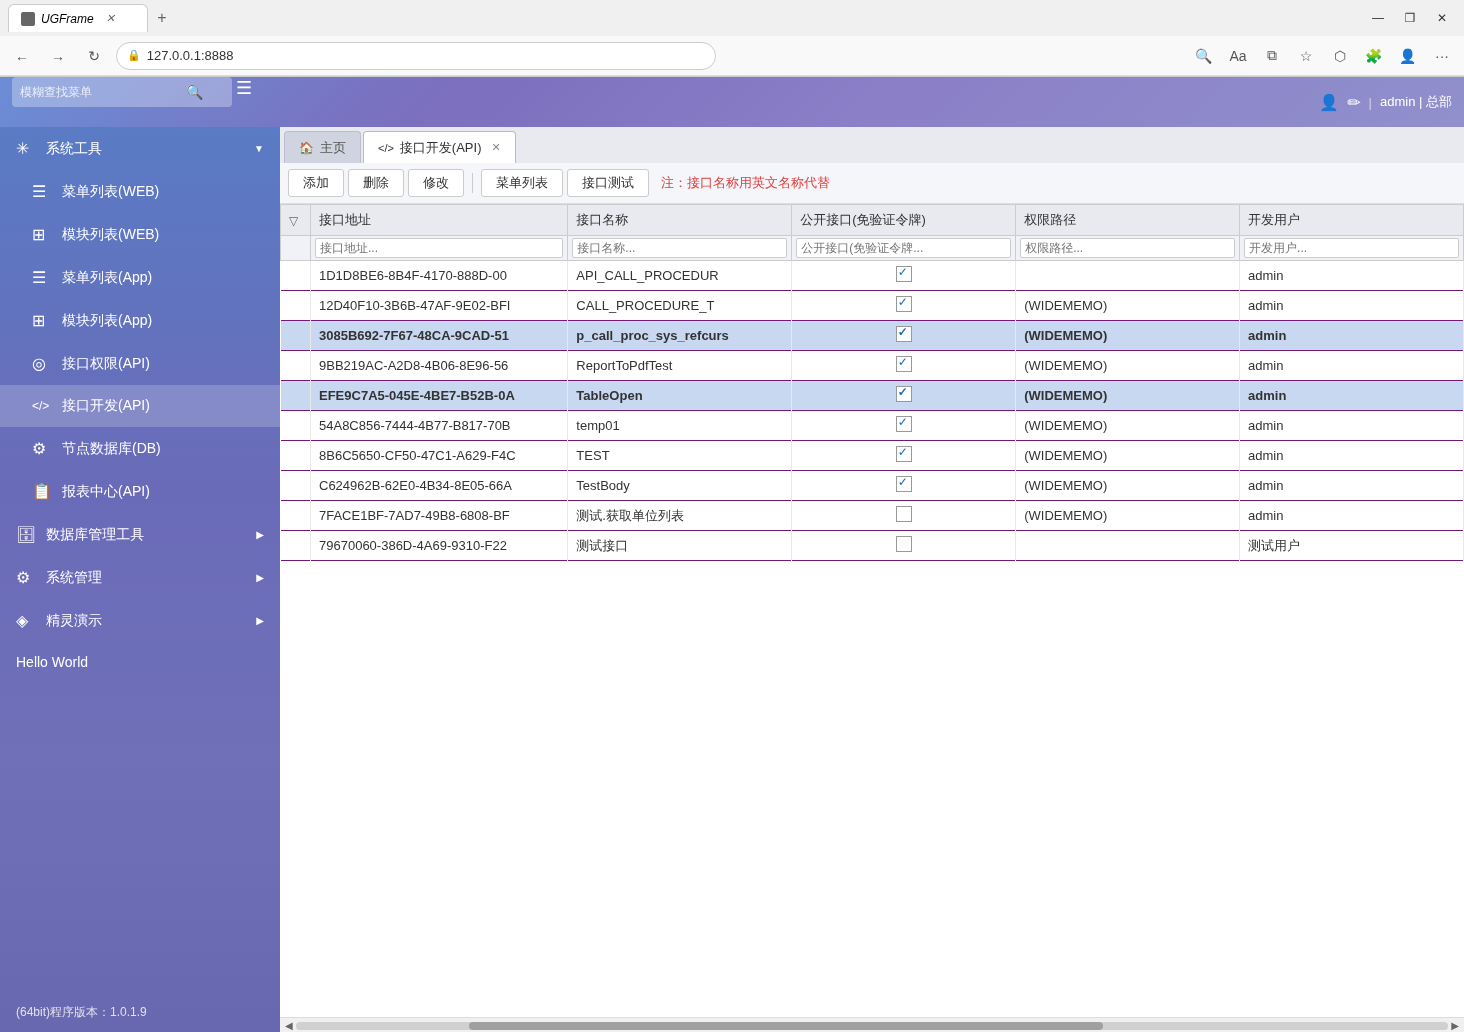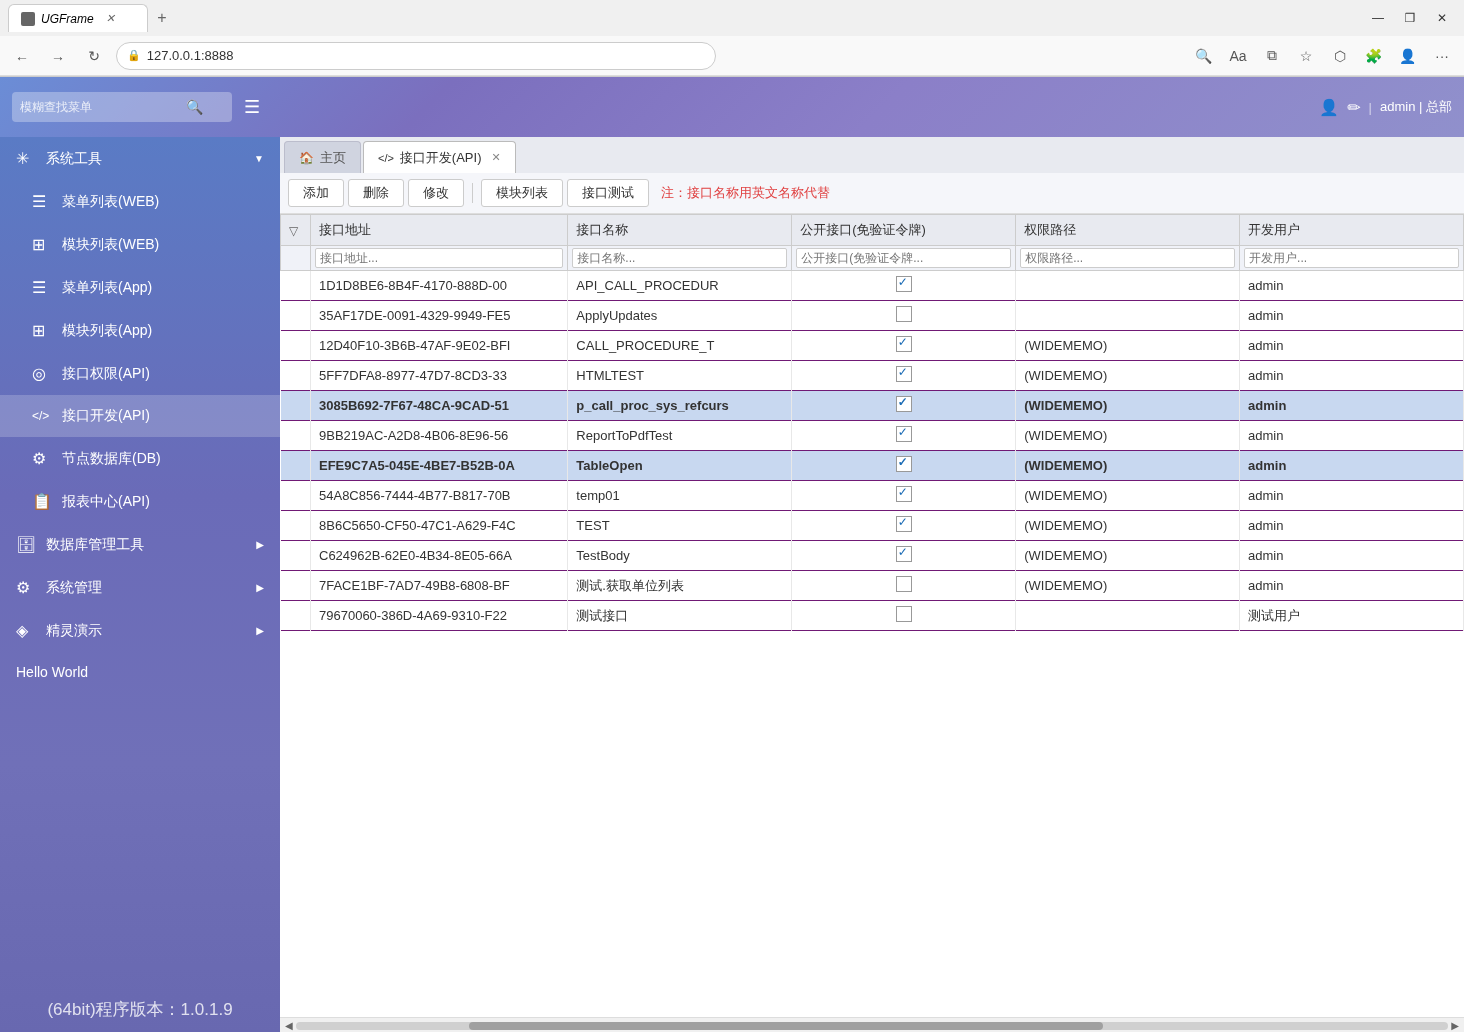--- a/index.html
+++ b/index.html
@@ -20,21 +20,21 @@
     .address-icon { color: #555; font-size: 11px; }
     .browser-toolbar-icons { margin-left: auto; display: flex; align-items: center; gap: 6px; }
     .browser-toolbar-icon { width: 28px; height: 28px; display: flex; align-items: center; justify-content: center; color: #555; font-size: 14px; cursor: pointer; border-radius: 50%; }
 
     
     .app-wrapper { display: flex; flex-direction: column; height: calc(1032px - 76px); }
 
     
     .app-topbar { 
       background: linear-gradient(135deg, #6b8dd6 0%, #7b6fbe 30%, #8b7fc8 60%, #9090cc 100%);
-      height: 60px; display: flex; align-items: center; padding: 0 12px; gap: 12px;
+      height: 50px; display: flex; padding: 0 12px; gap: 4px;
     }
     .search-box { display: flex; align-items: center; background: rgba(255,255,255,0.3); border-radius: 4px; height: 30px; padding: 0 8px; gap: 6px; width: 220px; }
     .search-input { background: transparent; border: none; outline: none; color: #fff; font-size: 12px; width: 160px; }
     .search-input::placeholder { color: rgba(255,255,255,0.8); }
     .search-btn { color: #fff; font-size: 14px; cursor: pointer; }
     .hamburger-btn { color: #fff; font-size: 18px; cursor: pointer; }
     .topbar-right { margin-left: auto; display: flex; align-items: center; gap: 8px; color: #fff; font-size: 13px; }
     .topbar-icon { font-size: 16px; cursor: pointer; }
     .topbar-divider { color: rgba(255,255,255,0.6); }
 
@@ -48,21 +48,21 @@
       display: flex; flex-direction: column; overflow-y: auto; overflow-x: hidden;
     }
     .sidebar-item { 
       display: flex; align-items: center; padding: 12px 16px; color: #fff; cursor: pointer; 
       font-size: 14px; gap: 10px; position: relative;
     }
     .sidebar-item.active { background: rgba(255,255,255,0.2); }
     .sidebar-item .item-icon { font-size: 16px; min-width: 20px; }
     .sidebar-item .item-label { flex: 1; }
     .sidebar-item .item-arrow { font-size: 10px; }
-    .sidebar-footer { padding: 12px 16px; color: rgba(255,255,255,0.8); font-size: 17px; margin-top: auto; text-align: center; }
+    .sidebar-footer { padding: 12px 16px; color: rgba(255,255,255,0.8); font-size: 12px; margin-top: auto; }
 
     
     .right-panel { flex: 1; display: flex; flex-direction: column; overflow: hidden; }
 
     
     .tab-bar { display: flex; align-items: flex-end; background: #e8eaf0; padding: 0 4px; padding-top: 4px; border-bottom: none; }
     .tab { 
       display: flex; align-items: center; padding: 6px 14px; background: #d0d4e0; 
       border-radius: 4px 4px 0 0; font-size: 13px; color: #555; cursor: pointer; gap: 6px;
       border: 1px solid #bbbdcc; border-bottom: none; margin-right: 2px; height: 32px;
@@ -232,21 +232,21 @@
           <span>接口开发(API)</span>
           <span class="tab-close">✕</span>
         </div>
       </div>
 
       <div class="toolbar">
         <button class="toolbar-btn">添加</button>
         <button class="toolbar-btn">删除</button>
         <button class="toolbar-btn">修改</button>
         <div class="toolbar-separator"></div>
-        <button class="toolbar-btn">模块列表</button>
+        <button class="toolbar-btn">菜单列表</button>
         <button class="toolbar-btn">接口测试</button>
         <span class="toolbar-note">注：接口名称用英文名称代替</span>
       </div>
 
       <div class="table-wrapper">
         <table class="data-table">
           <thead>
             <tr>
               <th><span class="filter-icon">▽</span></th>
               <th>接口地址</th>
@@ -268,38 +268,22 @@
           <tr>
                 <td></td>
                 <td>1D1D8BE6-8B4F-4170-888D-00</td>
                 <td>API_CALL_PROCEDUR</td>
                 <td style="text-align: center;"><span class="checkbox-cell checked"></span></td>
                 <td></td>
                 <td>admin</td>
               </tr>
               <tr>
                 <td></td>
-                <td>35AF17DE-0091-4329-9949-FE5</td>
-                <td>ApplyUpdates</td>
-                <td style="text-align: center;"><span class="checkbox-cell"></span></td>
-                <td></td>
-                <td>admin</td>
-              </tr>
-              <tr>
-                <td></td>
                 <td>12D40F10-3B6B-47AF-9E02-BFI</td>
                 <td>CALL_PROCEDURE_T</td>
-                <td style="text-align: center;"><span class="checkbox-cell checked"></span></td>
-                <td>(WIDEMEMO)</td>
-                <td>admin</td>
-              </tr>
-              <tr>
-                <td></td>
-                <td>5FF7DFA8-8977-47D7-8CD3-33</td>
-                <td>HTMLTEST</td>
                 <td style="text-align: center;"><span class="checkbox-cell checked"></span></td>
                 <td>(WIDEMEMO)</td>
                 <td>admin</td>
               </tr>
               <tr class="selected">
                 <td></td>
                 <td>3085B692-7F67-48CA-9CAD-51</td>
                 <td>p_call_proc_sys_refcurs</td>
                 <td style="text-align: center;"><span class="checkbox-cell checked"></span></td>
                 <td>(WIDEMEMO)</td>

